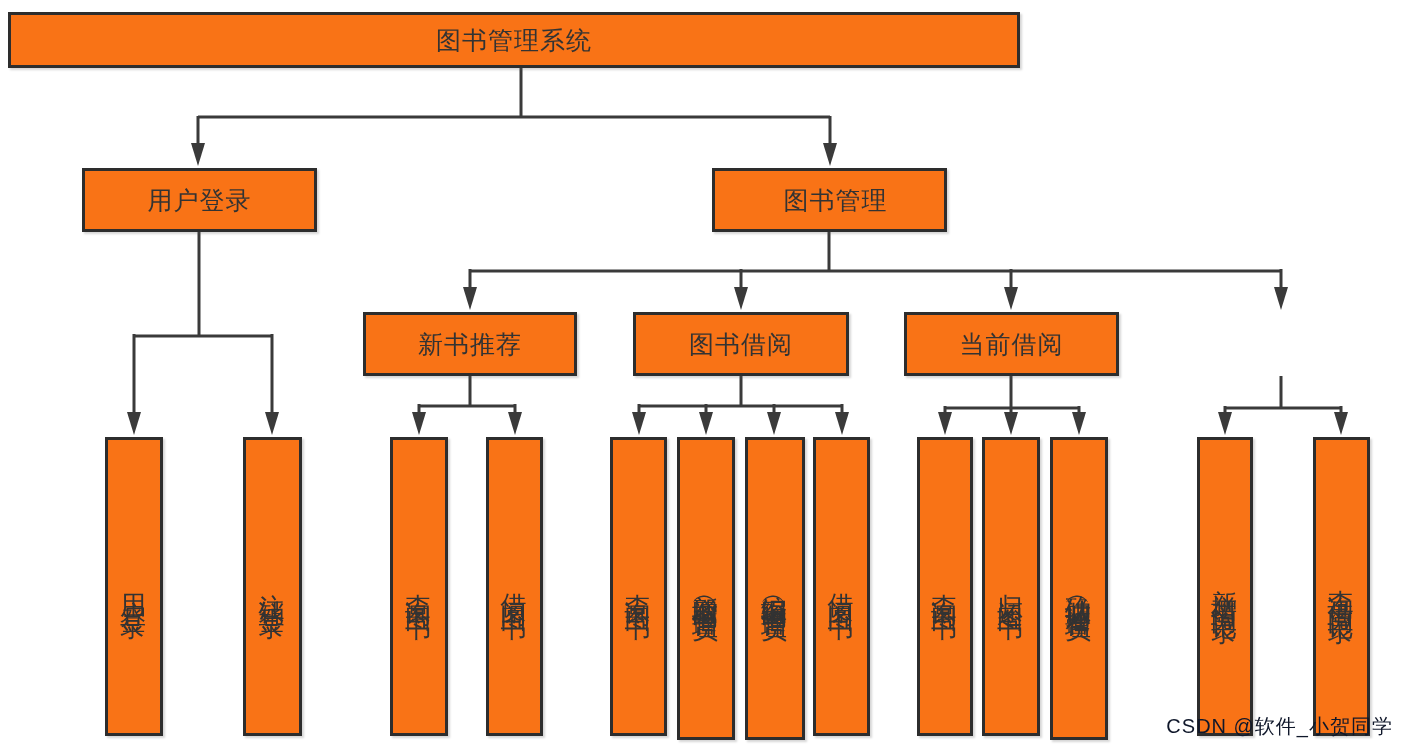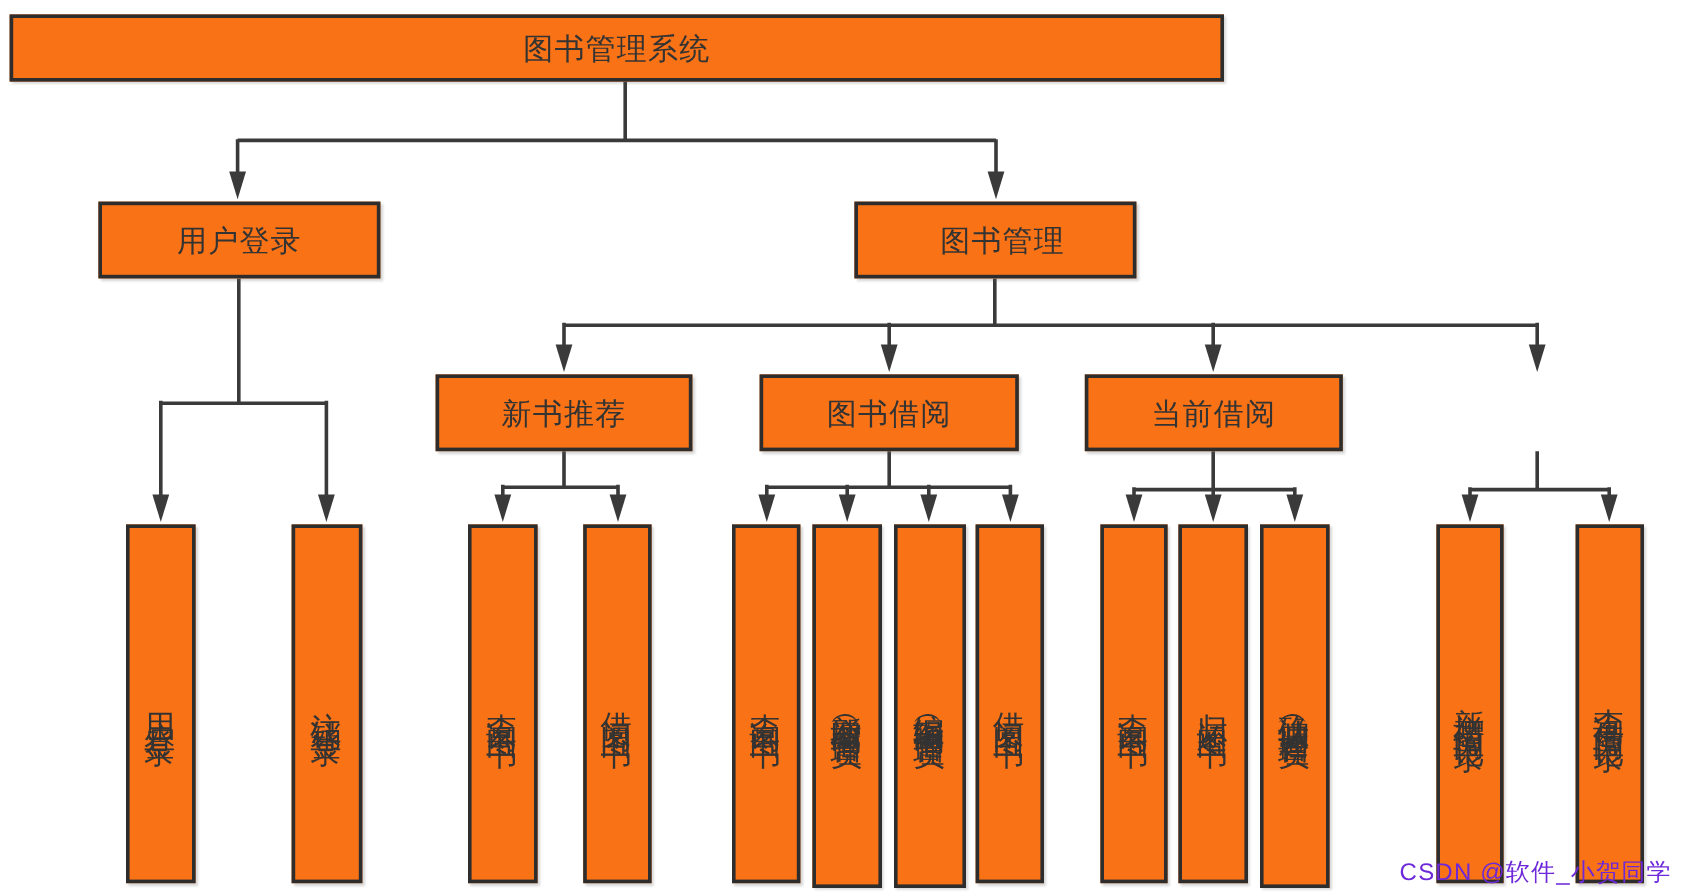--- a/index.html
+++ b/index.html
@@ -17,21 +17,21 @@
   .hlabel{font-size:25px;letter-spacing:1px;white-space:nowrap;}
   .vlabel{
     writing-mode:vertical-rl;text-orientation:mixed;
     font-size:26px;white-space:nowrap;
   }
   .sp4{letter-spacing:7px;}
   .sp6{letter-spacing:6px;}
   .sp9{letter-spacing:3px;}
   .watermark{
     position:absolute;right:12px;bottom:7px;
-    color:#6d28d9;font-size:20px;letter-spacing:1px;white-space:nowrap;
+    color:#0f172a;font-size:20px;letter-spacing:1px;white-space:nowrap;
   }
 </style>
 </head>
 <body>
 
 <div class="canvas">
 
   <svg class="connectors" width="1405" height="747" viewBox="0 0 1405 747">
     <g stroke="#3a3a3a" stroke-width="3" fill="none">
       <path d="M521 68 V117 M198 117 H830 M198 116 V145 M830 116 V145"></path>

